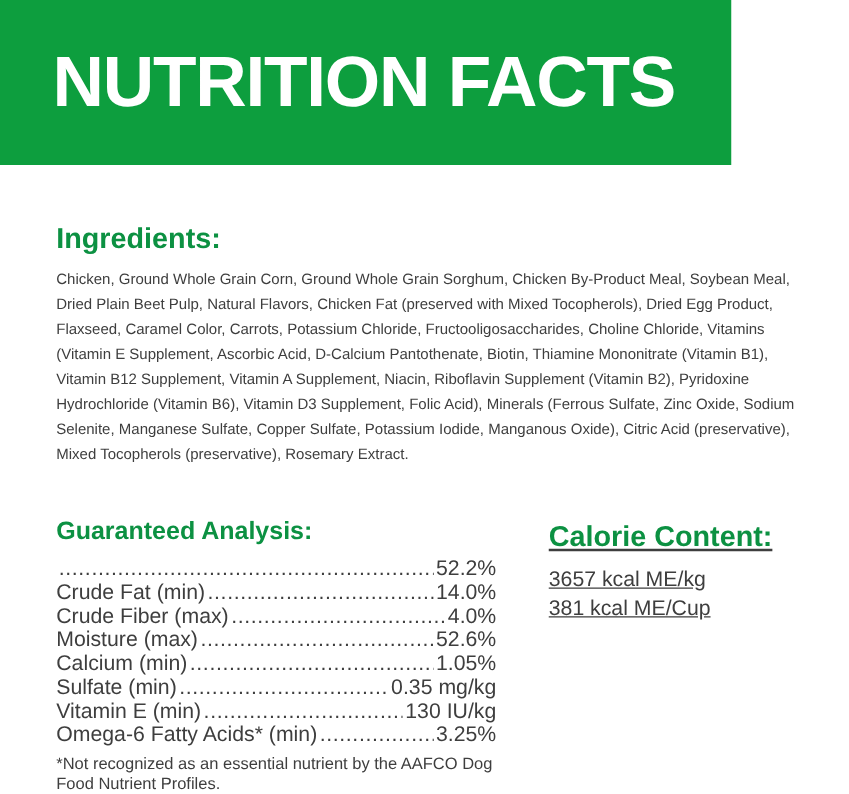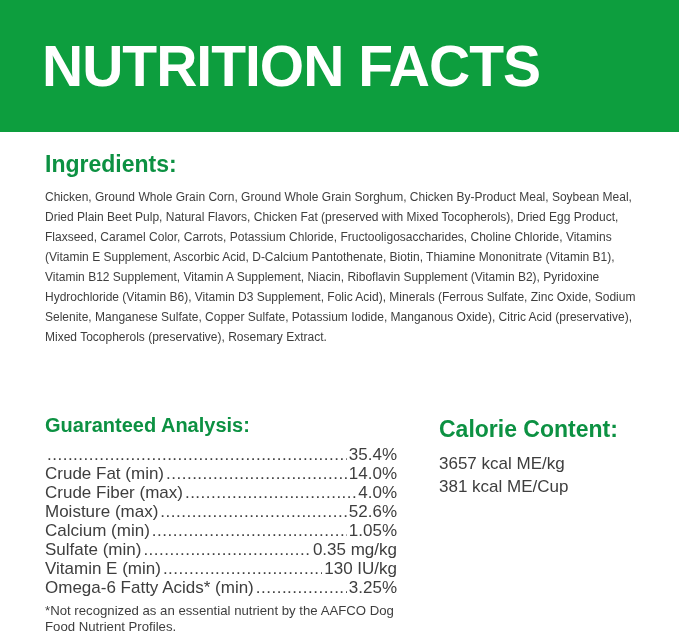--- a/index.html
+++ b/index.html
@@ -14,38 +14,38 @@
   .page {
     position: relative;
     width: 679px;
     height: 635px;
     background: #ffffff;
     overflow: hidden;
   }
 
   
   .band {
-    width: 679px;
+    width: 585px;
     height: 132px;
     background: var(--green_band);
     display: flex;
     align-items: center;
   }
   .band h1 {
     margin: 0 0 0 42px;
     color: #ffffff;
     font-size: 57px;
     font-weight: bold;
     letter-spacing: -1px;
     white-space: nowrap;
   }
 
   
   .ingredients {
-    padding: 19px 42px 0 45px;
+    padding: 45px 42px 0 45px;
   }
   .ingredients h2 {
     margin: 0 0 9px 0;
     color: var(--green_heading);
     font-size: 23px;
     font-weight: bold;
   }
   .ingredients p {
     margin: 0;
     font-size: 12px;
@@ -56,21 +56,21 @@
 
   
   .cols {
     position: absolute;
     top: 412px;
     left: 45px;
     right: 40px;
     display: flex;
   }
   .col-left { width: 352px; flex: 0 0 352px; }
-  .col-right { flex: 1; padding-left: 42px; padding-top: 4px; }
+  .col-right { flex: 1; padding-left: 42px; padding-top: 4px; text-decoration: underline; }
 
   .col-left h2, .col-right h2 {
     margin: 0;
     color: var(--green_heading);
     font-size: 20px;
     font-weight: bold;
     line-height: 27px;
   }
   .col-right h2 { font-size: 23px; }
 
@@ -123,21 +123,21 @@
   </section>
 
   <section class="cols">
 
     <div class="col-left">
       <h2>Guaranteed Analysis:</h2>
 
       <div class="ga-rows">
         <div class="ga-row">
           <span class="ga-dots"></span>
-          <span class="ga-value">35.4%</span>
+          <span class="ga-value">52.2%</span>
         </div>
         <div class="ga-row">
           <span class="ga-label">Crude Fat (min)</span>
           <span class="ga-dots"></span>
           <span class="ga-value">14.0%</span>
         </div>
         <div class="ga-row">
           <span class="ga-label">Crude Fiber (max)</span>
           <span class="ga-dots"></span>
           <span class="ga-value">4.0%</span>

